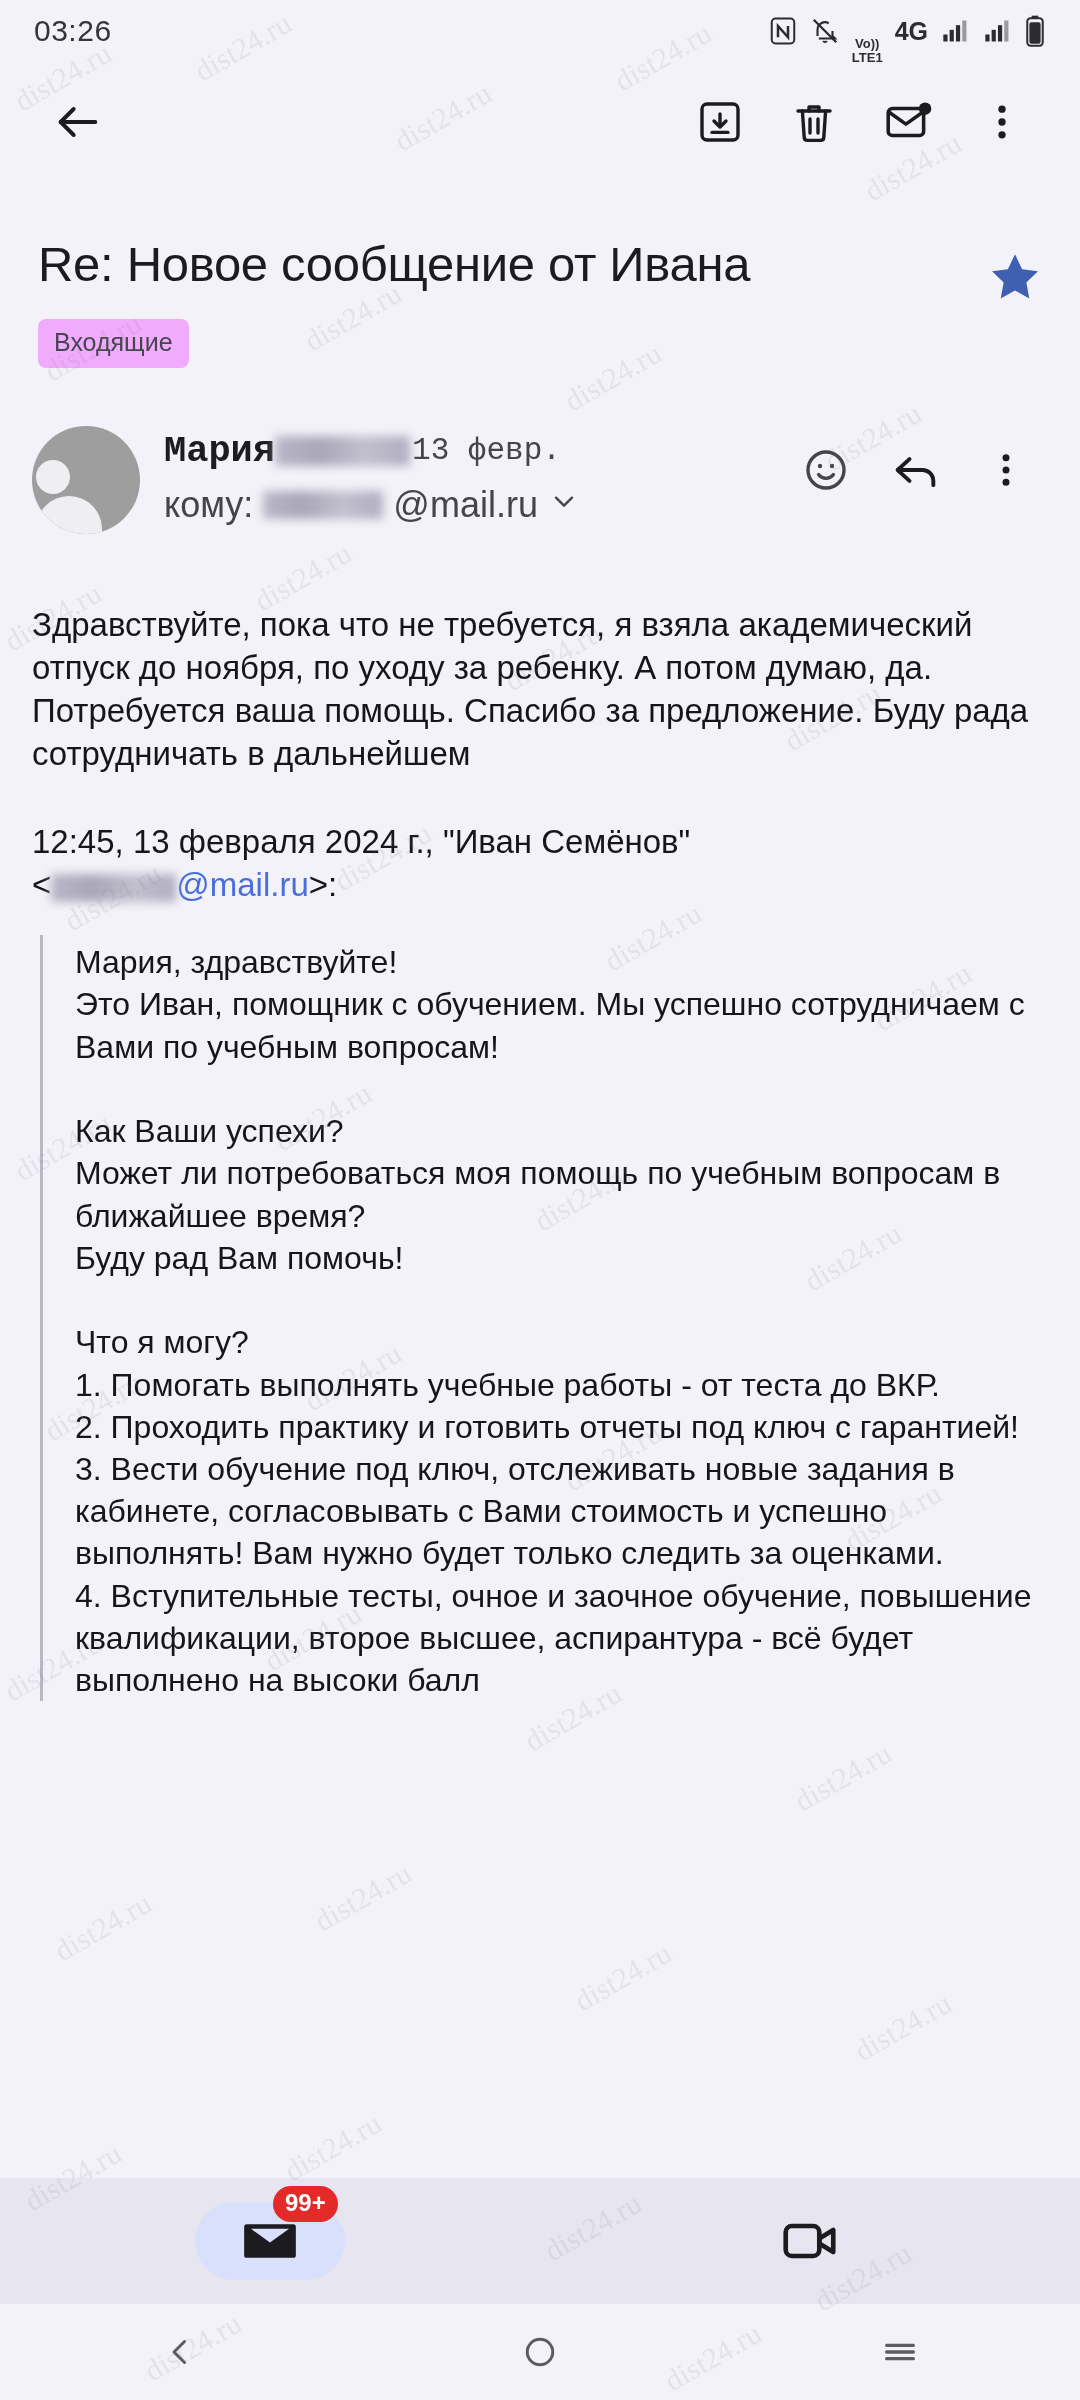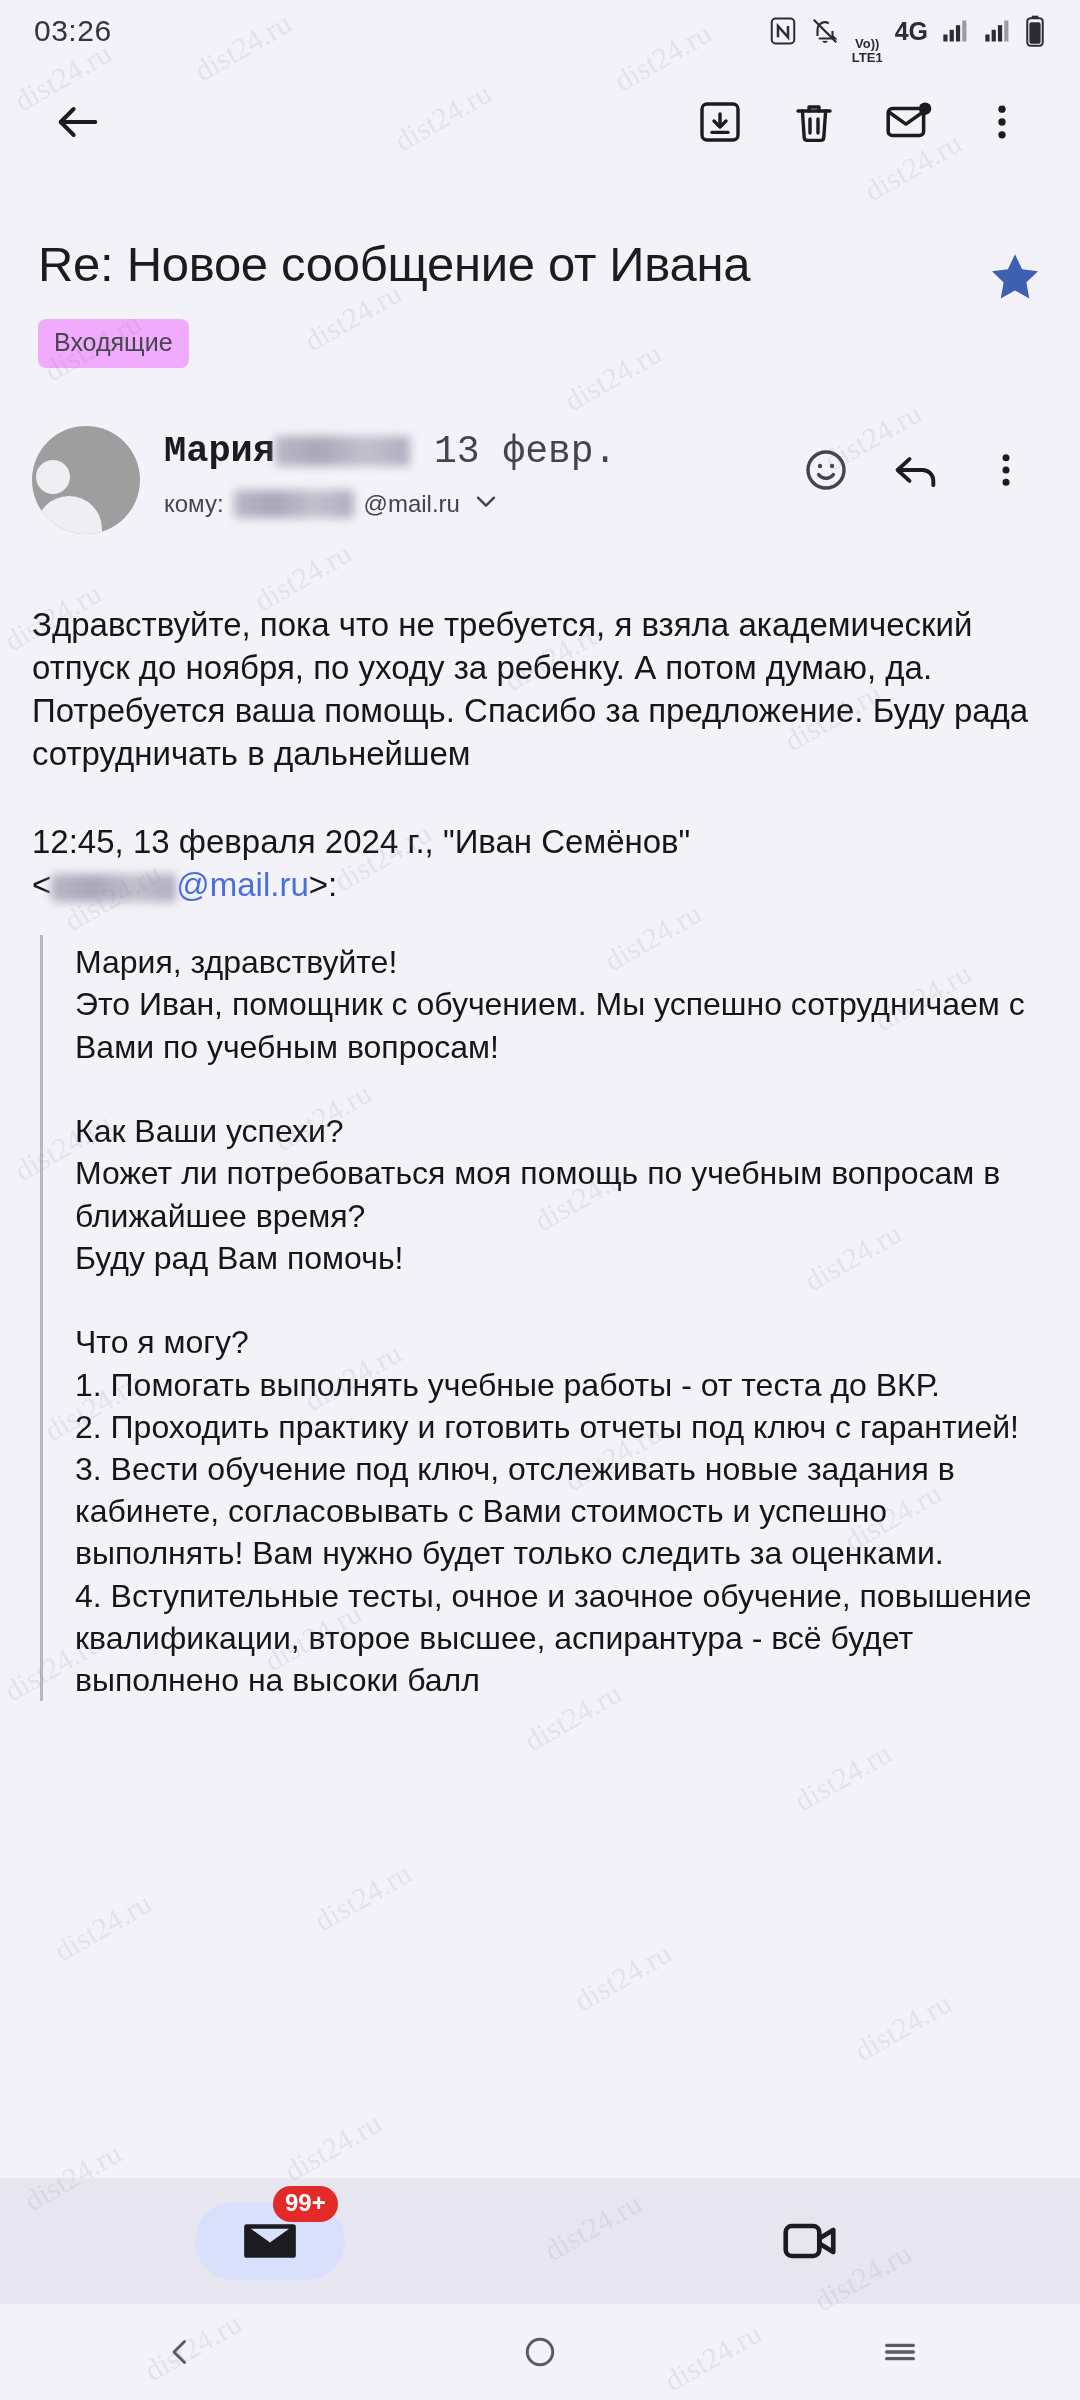--- a/index.html
+++ b/index.html
@@ -147,25 +147,25 @@
   }
   .sender-name { font-weight: 700; font-size: 37px; }
   .blur-block {
     display: inline-block;
     height: 30px;
     border-radius: 3px;
     background: linear-gradient(90deg,#b9b7c6,#a9a7b8,#c2c0ce,#b0aec0);
     filter: blur(5px);
     vertical-align: middle;
   }
-  .sender-date { font-size: 38px; color: #44444c; margin-left: 24px;}
+  .sender-date { font-size: 31px; color: #44444c; margin-left: 2px;}
   .sender-line2 {
     margin-top: 12px;
     display: flex; align-items: center; gap: 10px;
-    font-size: 24px; color: #44444c;
+    font-size: 36px; color: #44444c;
   }
   .sender-actions { display: flex; align-items: center; gap: 6px; padding-top: 2px;}
 
   
   .body-text {
     padding: 70px 32px 0 32px;
     font-size: 33px;
     line-height: 1.30;
     color: #16161a;
     white-space: pre-wrap;

